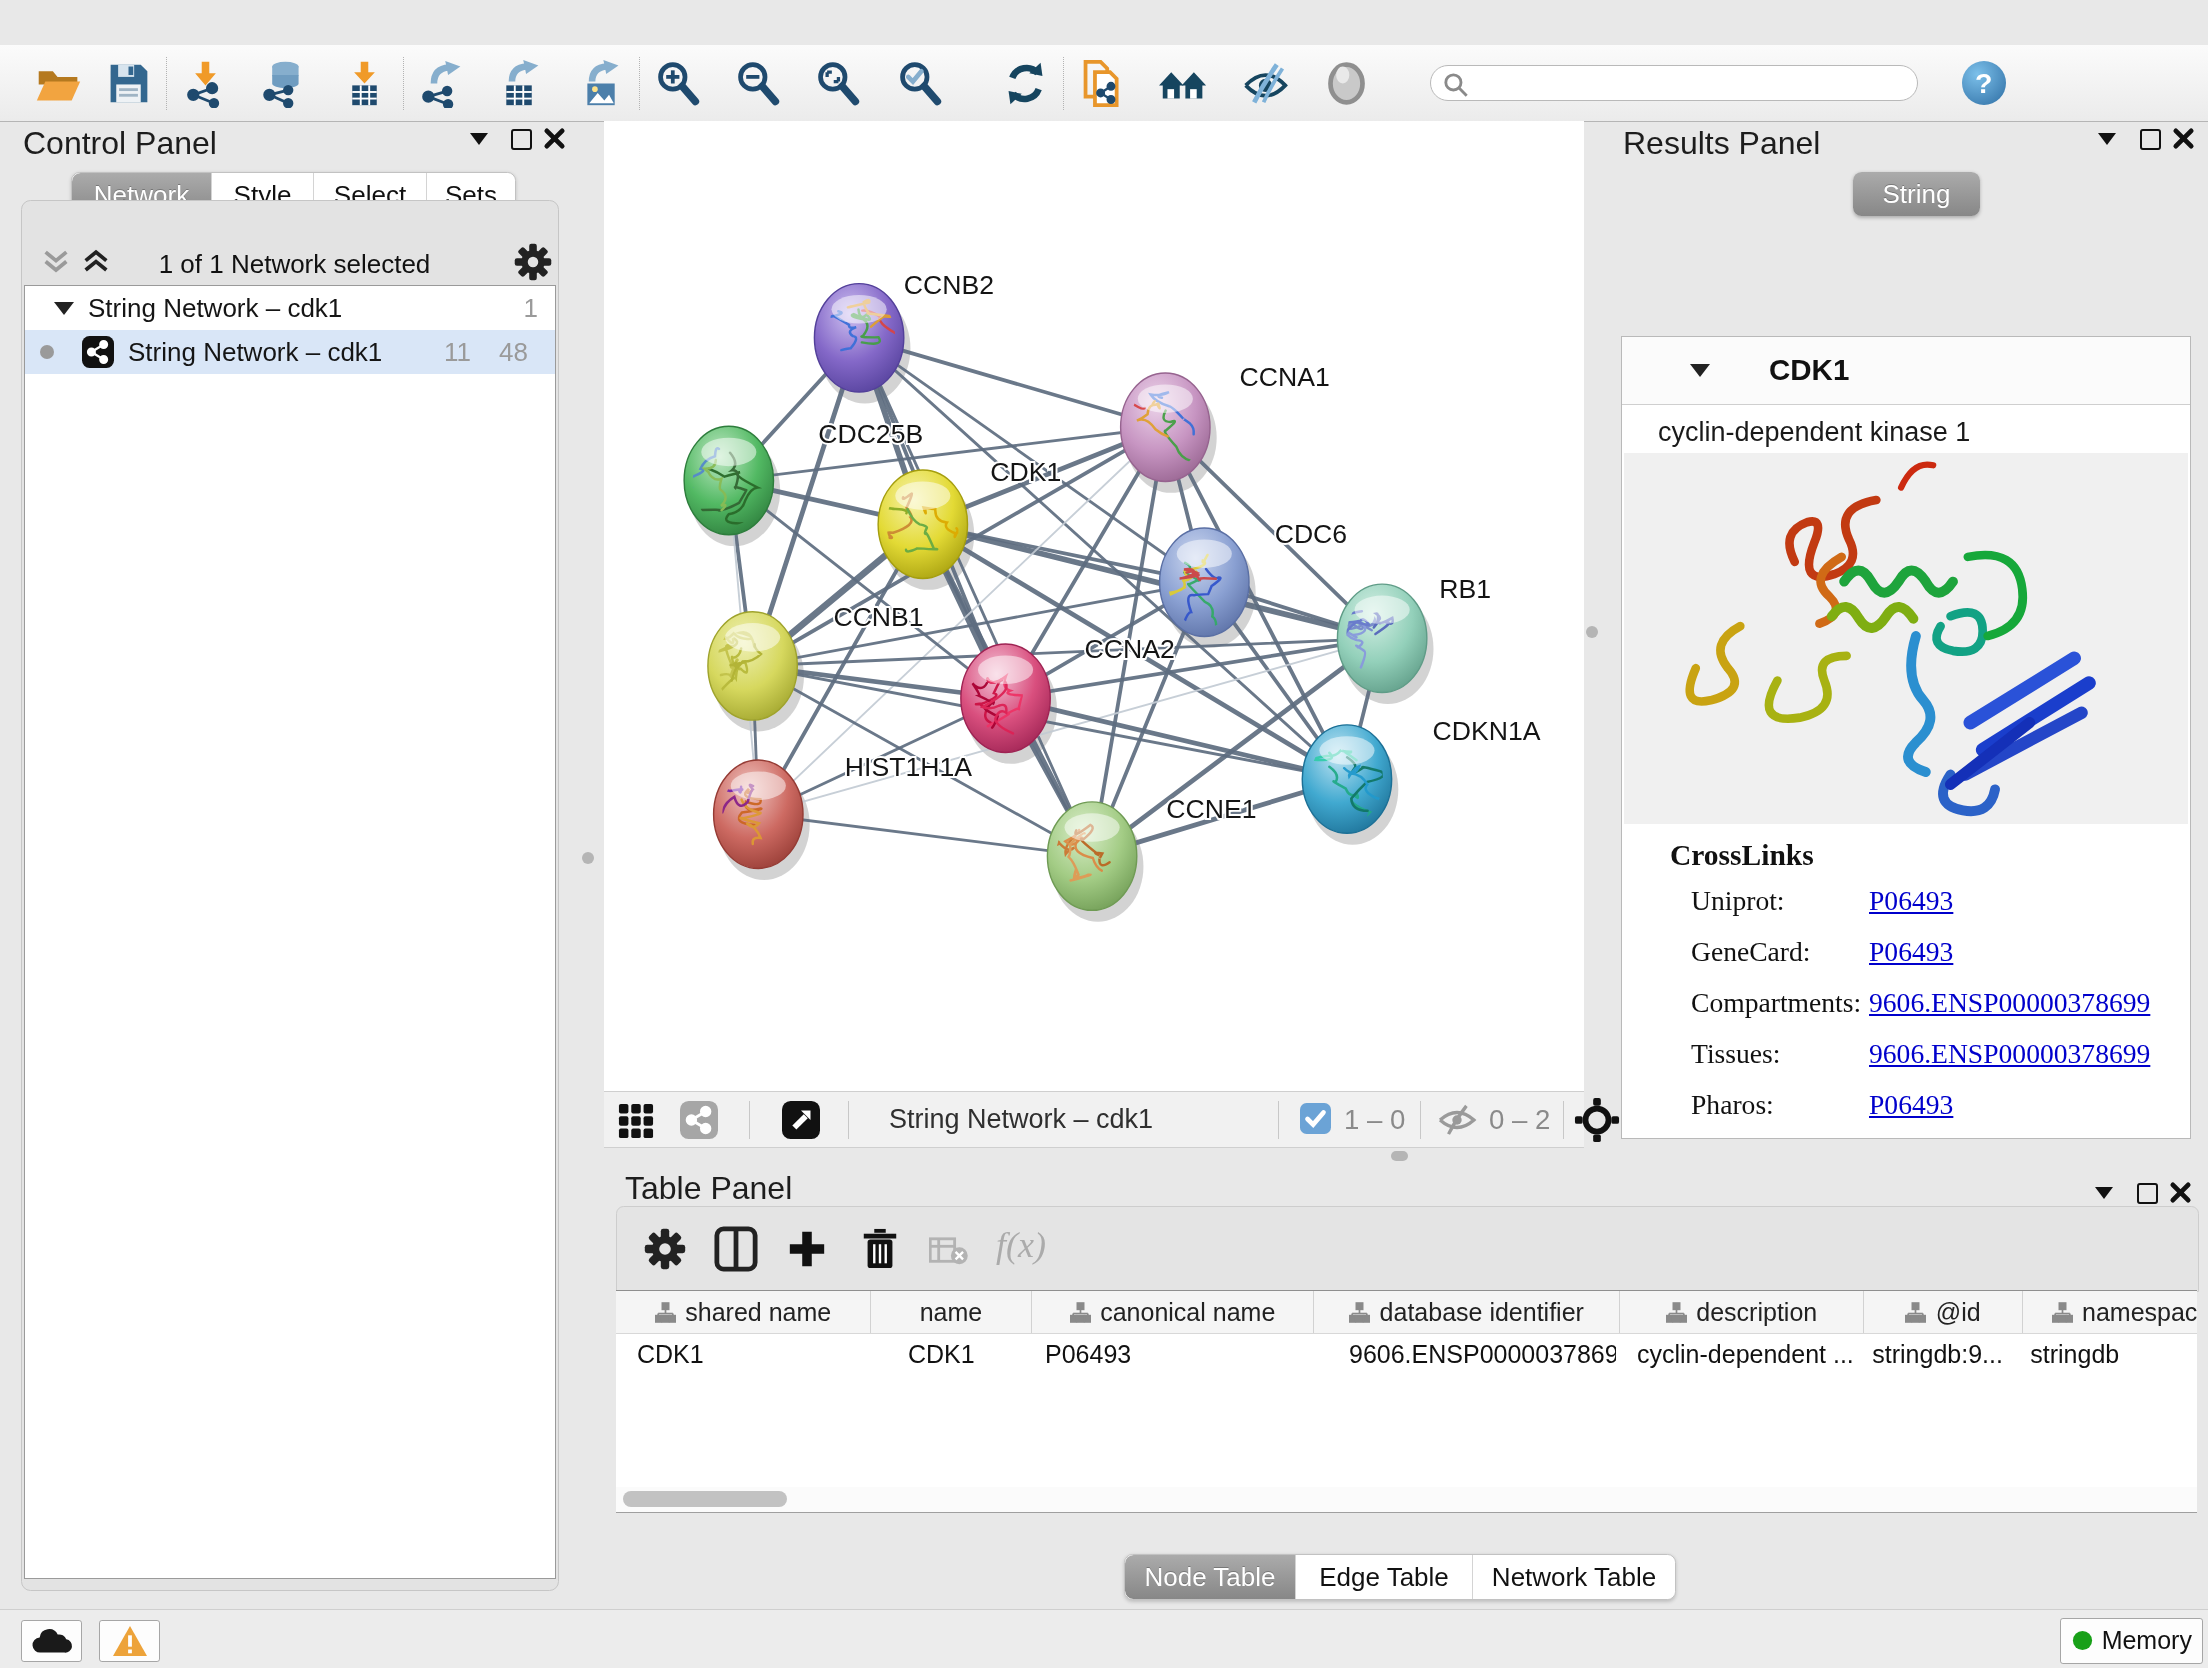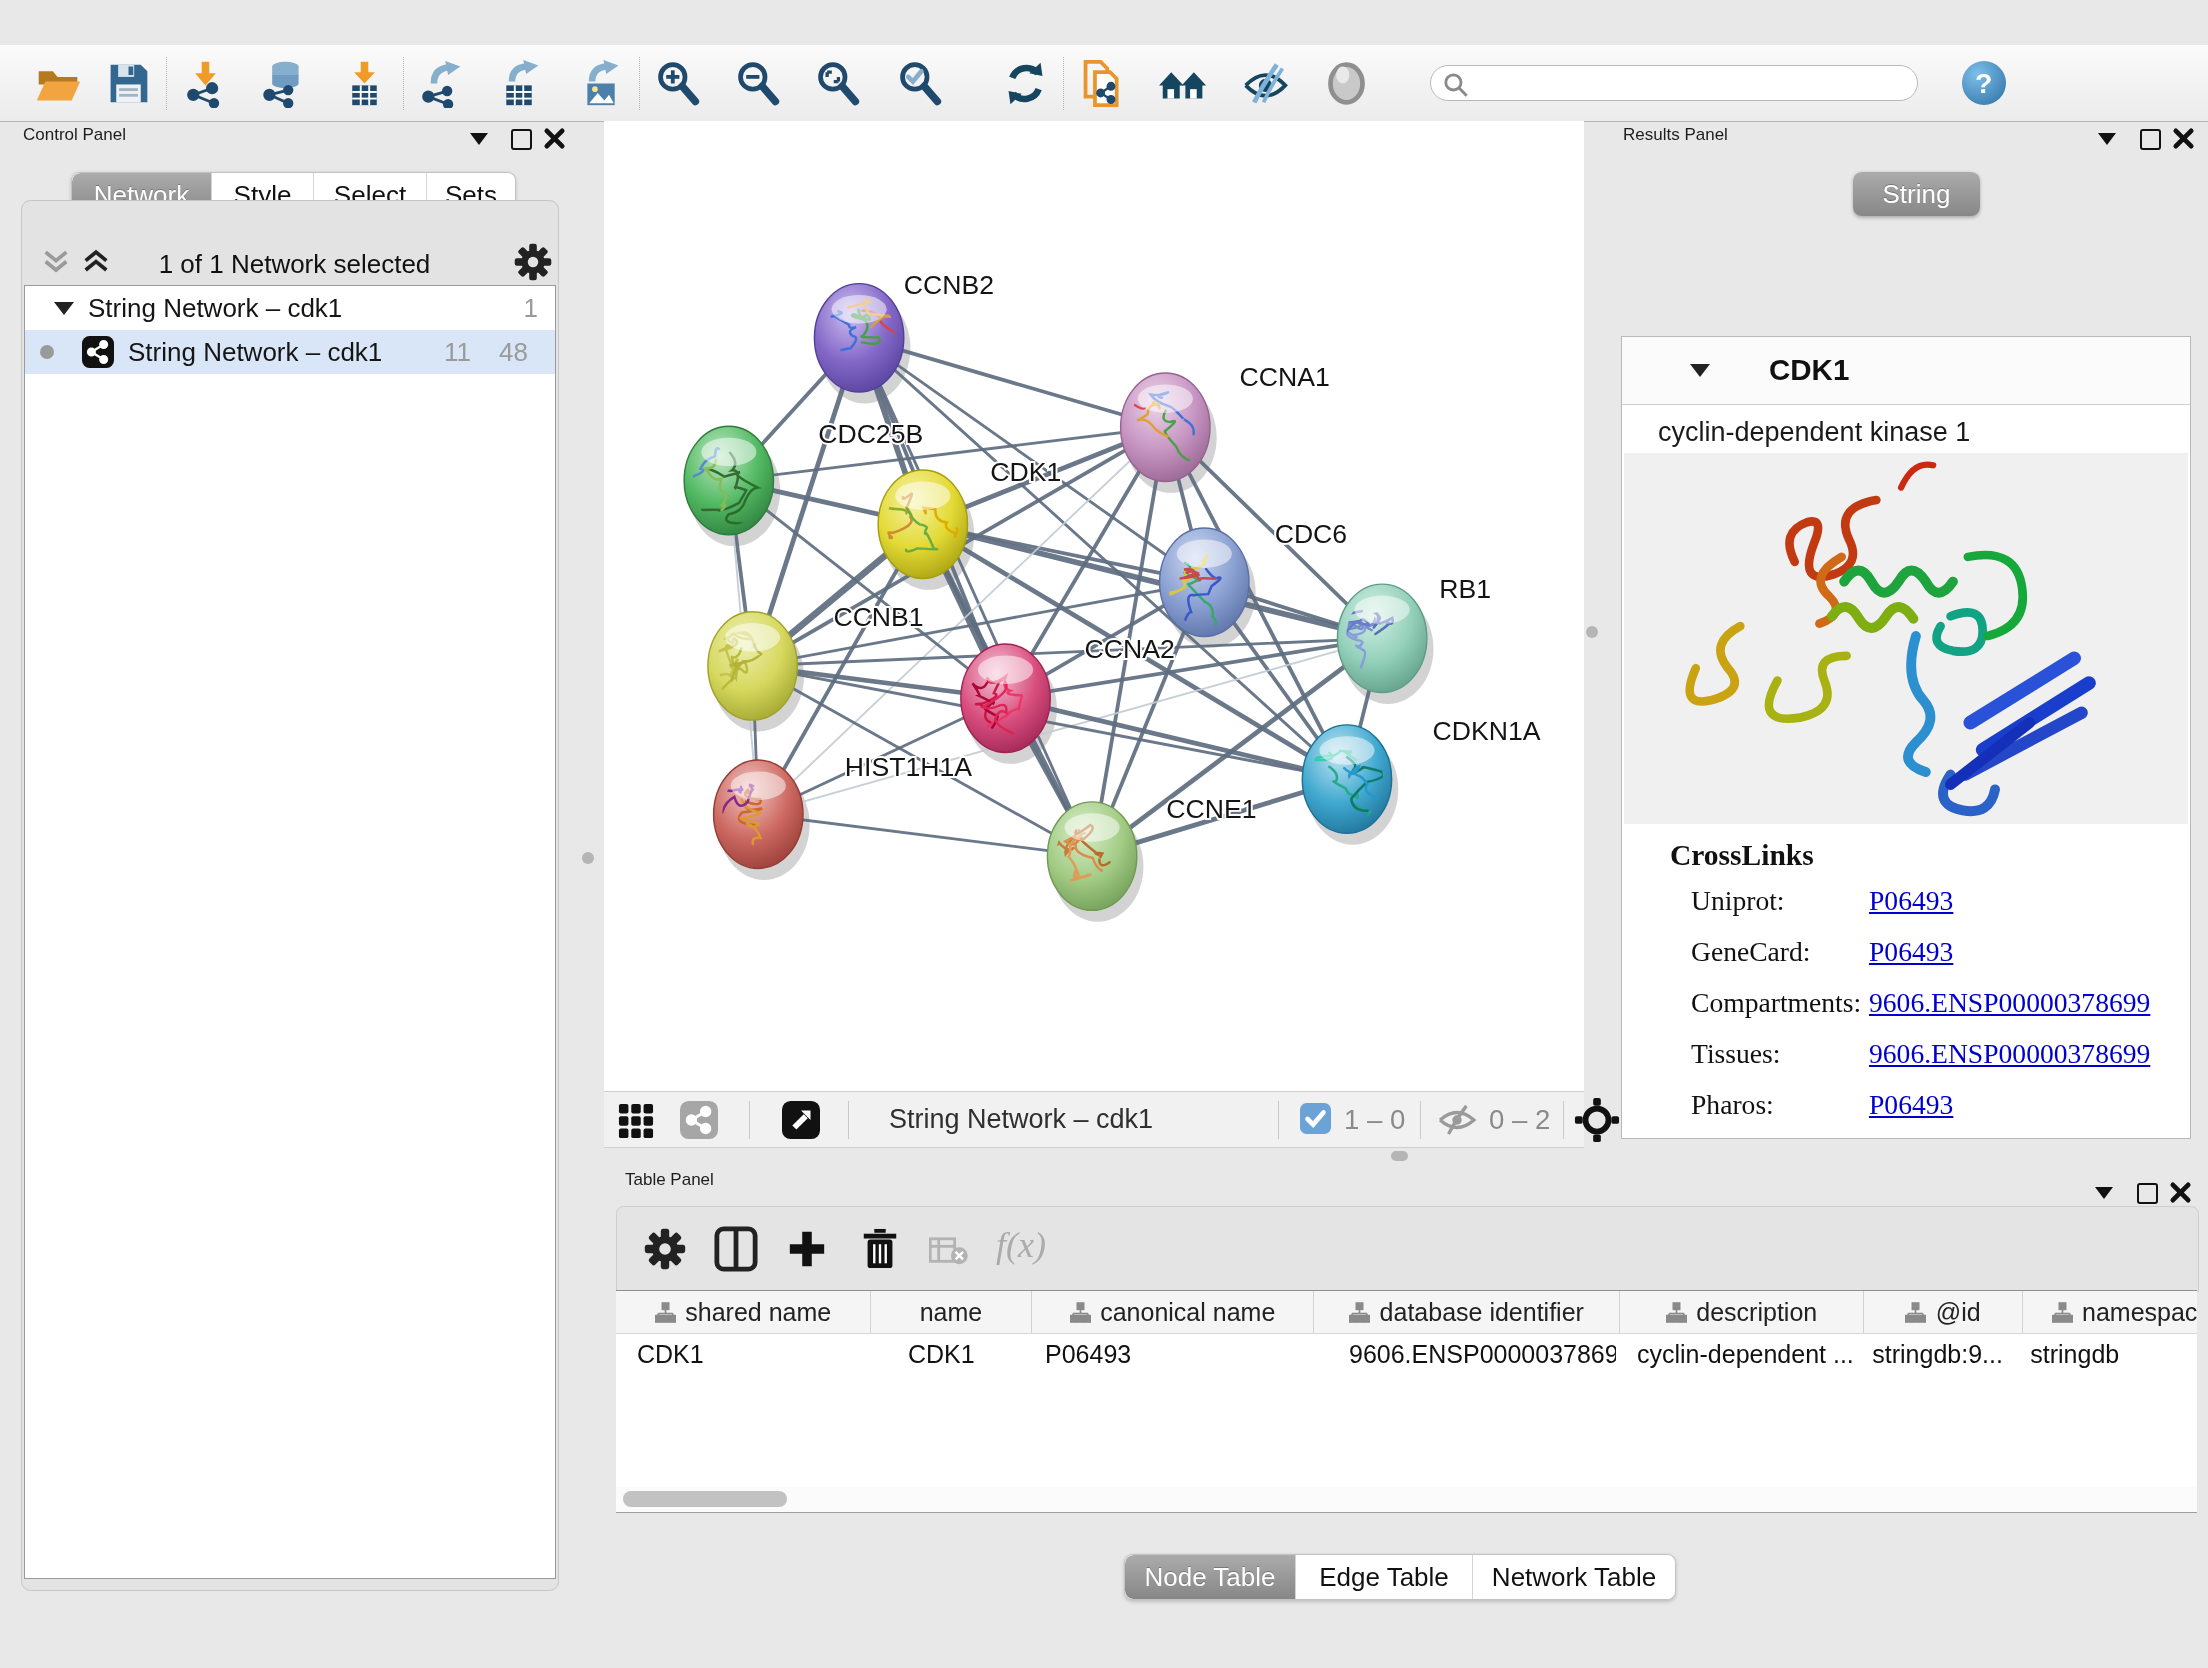--- a/index.html
+++ b/index.html
@@ -10,21 +10,21 @@
   .tl{width:23px;height:23px;border-radius:50%;background:#939393;border:1px solid #7e7e7e;top:9.5px;}
   .title-text{left:0;top:0;width:2208px;height:44px;line-height:44px;text-align:center;font-size:27px;color:#3c3c3c;}
   
   .toolbar{left:0;top:45px;width:2208px;height:76px;background:linear-gradient(#fbfbfb,#ebebeb);border-bottom:1px solid #b5b5b5;display:flex;align-items:center;}
   .tbtn{width:53px;height:57px;display:flex;align-items:center;justify-content:center;flex:0 0 auto;}
   .tsep{flex:0 0 auto;height:53px;border-left:1.9px dotted #b3b3b3;margin:0 11.4px;}
   .search-wrap{position:relative;flex:0 0 auto;margin-left:57px;}
   .search-input{width:434px;height:34px;border:1.9px solid #b9b9b9;border-radius:19px;padding:0 9.5px 0 42px;font-size:23px;outline:none;background:#fff;color:#333;}
   .help-btn{width:44px;height:44px;border-radius:50%;background:radial-gradient(circle at 35% 30%,#7cc0ea,#2d6da3);color:#fff;font-weight:bold;font-size:28.5px;display:flex;align-items:center;justify-content:center;margin-left:44px;flex:0 0 auto;}
   
-  .panel-title{font-size:17px;color:#1d1d1d;}
+  .panel-title{font-size:32px;color:#1d1d1d;}
   .pi-tri{width:0;height:0;border-left:9.5px solid transparent;border-right:9.5px solid transparent;border-top:12.4px solid #111;}
   .pi-box{width:17px;height:17px;border:2.9px solid #111;border-radius:2.9px;}
   .tab{height:44px;line-height:44px;text-align:center;font-size:26px;background:#fff;color:#111;border-left:1px solid #d4d4d4;}
   .tab.sel{background:linear-gradient(#ababab,#878787);color:#fff;text-shadow:0 -1px 0 rgba(0,0,0,.25);border-left:none;}
   .tabstrip{display:flex;border:1px solid #c2c2c2;border-radius:8.6px;overflow:hidden;box-shadow:0 1.9px 3.8px rgba(0,0,0,.18);background:#fff;}
   .graypanel{background:#e3e3e3;border:1px solid #c6c6c6;border-radius:9.5px;}
   .btn{background:#fff;border:1px solid #c6c6c6;border-radius:8.6px;font-size:26px;color:#111;text-align:center;box-shadow:0 1.9px 2.9px rgba(0,0,0,.15);}
   
   .treebox{background:#fff;border:1.9px solid #9a9a9a;}
   .tree-row{position:relative;height:44px;line-height:44px;font-size:26px;color:#151515;}
@@ -838,15 +838,35 @@
       <div class="abs sthumb" style="left:6.7px;top:3.8px;width:164px;height:16px"></div>
     </div>
   </div>
 
   <div class="abs tabstrip" style="left:1124px;top:1554px">
     <div class="tab sel" style="width:170px;border-radius:8.6px 0 0 8.6px">Node Table</div>
     <div class="tab" style="width:176px">Edge Table</div>
     <div class="tab" style="width:202px;border-radius:0 8.6px 8.6px 0">Network Table</div>
   </div>
 
+  <div class="abs" style="left:0;top:1609px;width:2208px;height:59px;background:#ececec;border-top:1px solid #cfcfcf">
+    <div class="abs sbtn" style="left:21px;top:9.5px;width:59px;height:40px">
+      <svg width="42" height="28.5" viewBox="0 0 44 30">
+          <path d="M10,28 a8,8 0 0 1 -1,-16 a10,10 0 0 1 19,-3 a8,8 0 0 1 9,5 a7,7 0 0 1 -2,14 z" fill="#1a1a1a"></path>
+        </svg>
+    </div>
+    <div class="abs sbtn" style="left:99px;top:9.5px;width:59px;height:40px">
+      <svg width="38" height="34" viewBox="0 0 40 36">
+          <path d="M20,2 L38,34 H2 z" fill="#eda33a"></path>
+          <rect x="18" y="12" width="4" height="12" fill="#fff"></rect>
+          <rect x="18" y="27" width="4" height="4" fill="#fff"></rect>
+        </svg>
+    </div>
+    <div class="abs sbtn" style="left:2060px;top:7.6px;width:141px;height:44px">
+      <svg width="23" height="23" viewBox="0 0 24 24" style="margin-right:7.6px">
+          <circle cx="12" cy="12" r="10" fill="#18a018"></circle>
+        </svg>
+      <span style="font-size:25px;color:#111">Memory</span>
+    </div>
+  </div>
 
 </div>
 
 
 </body></html>

